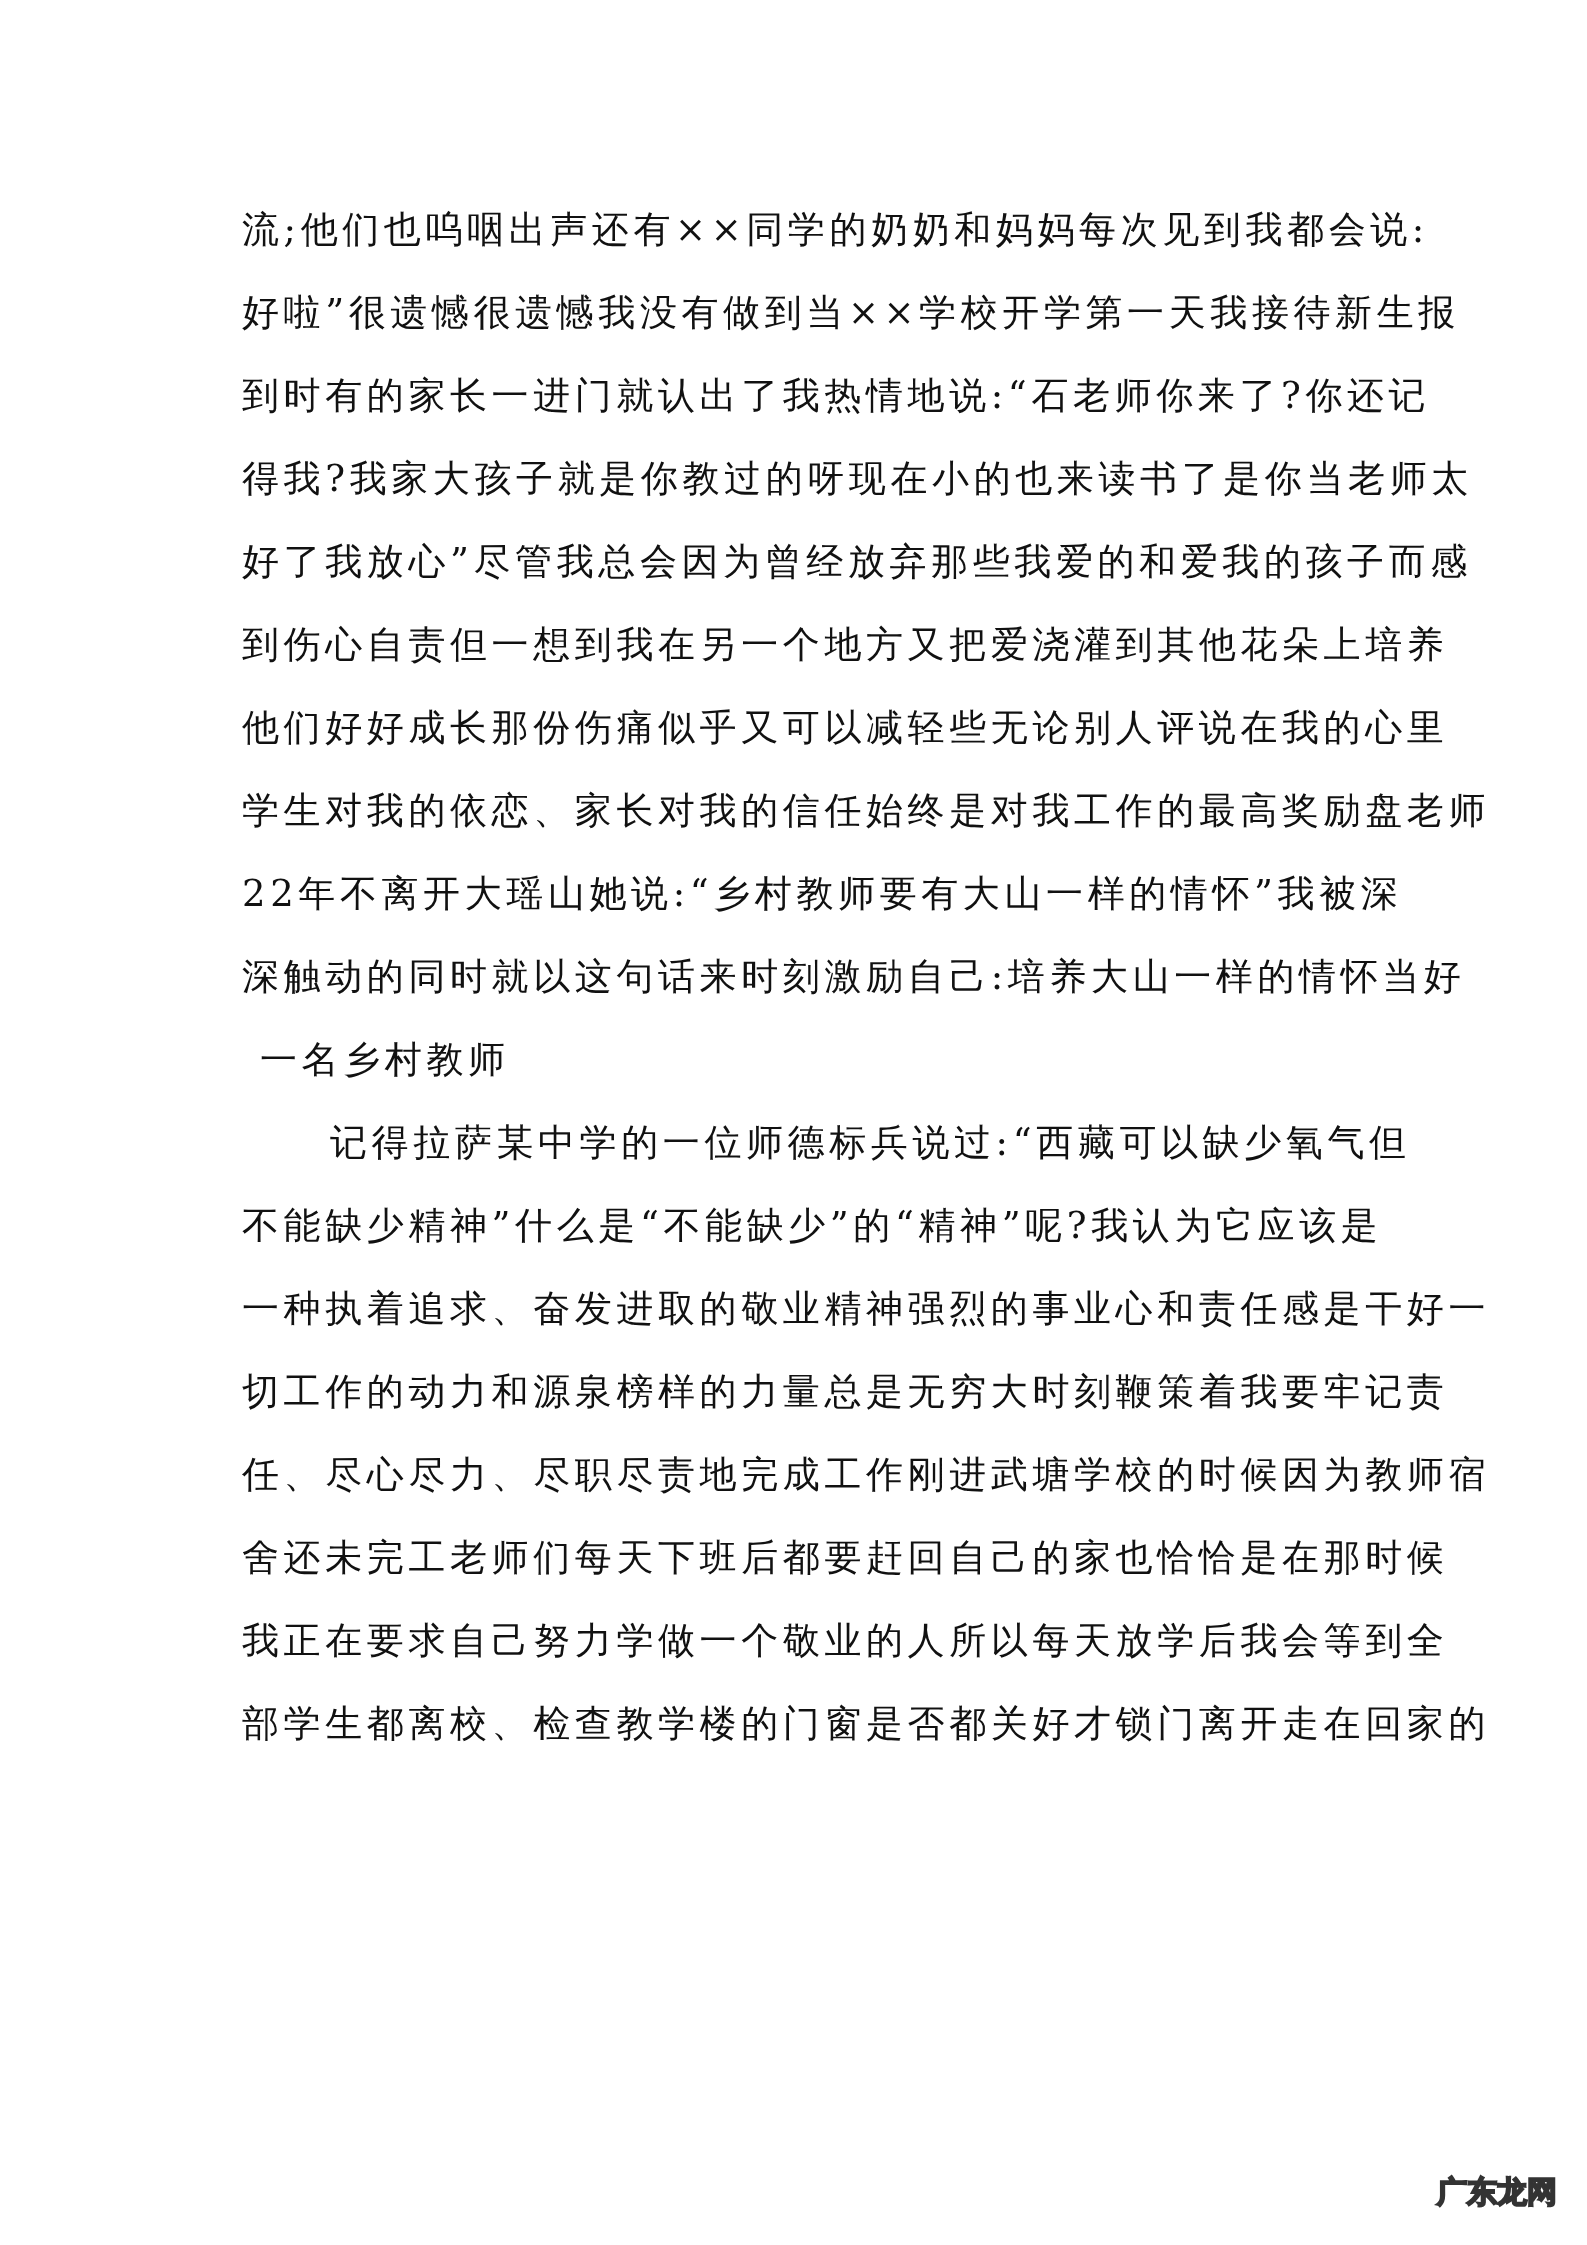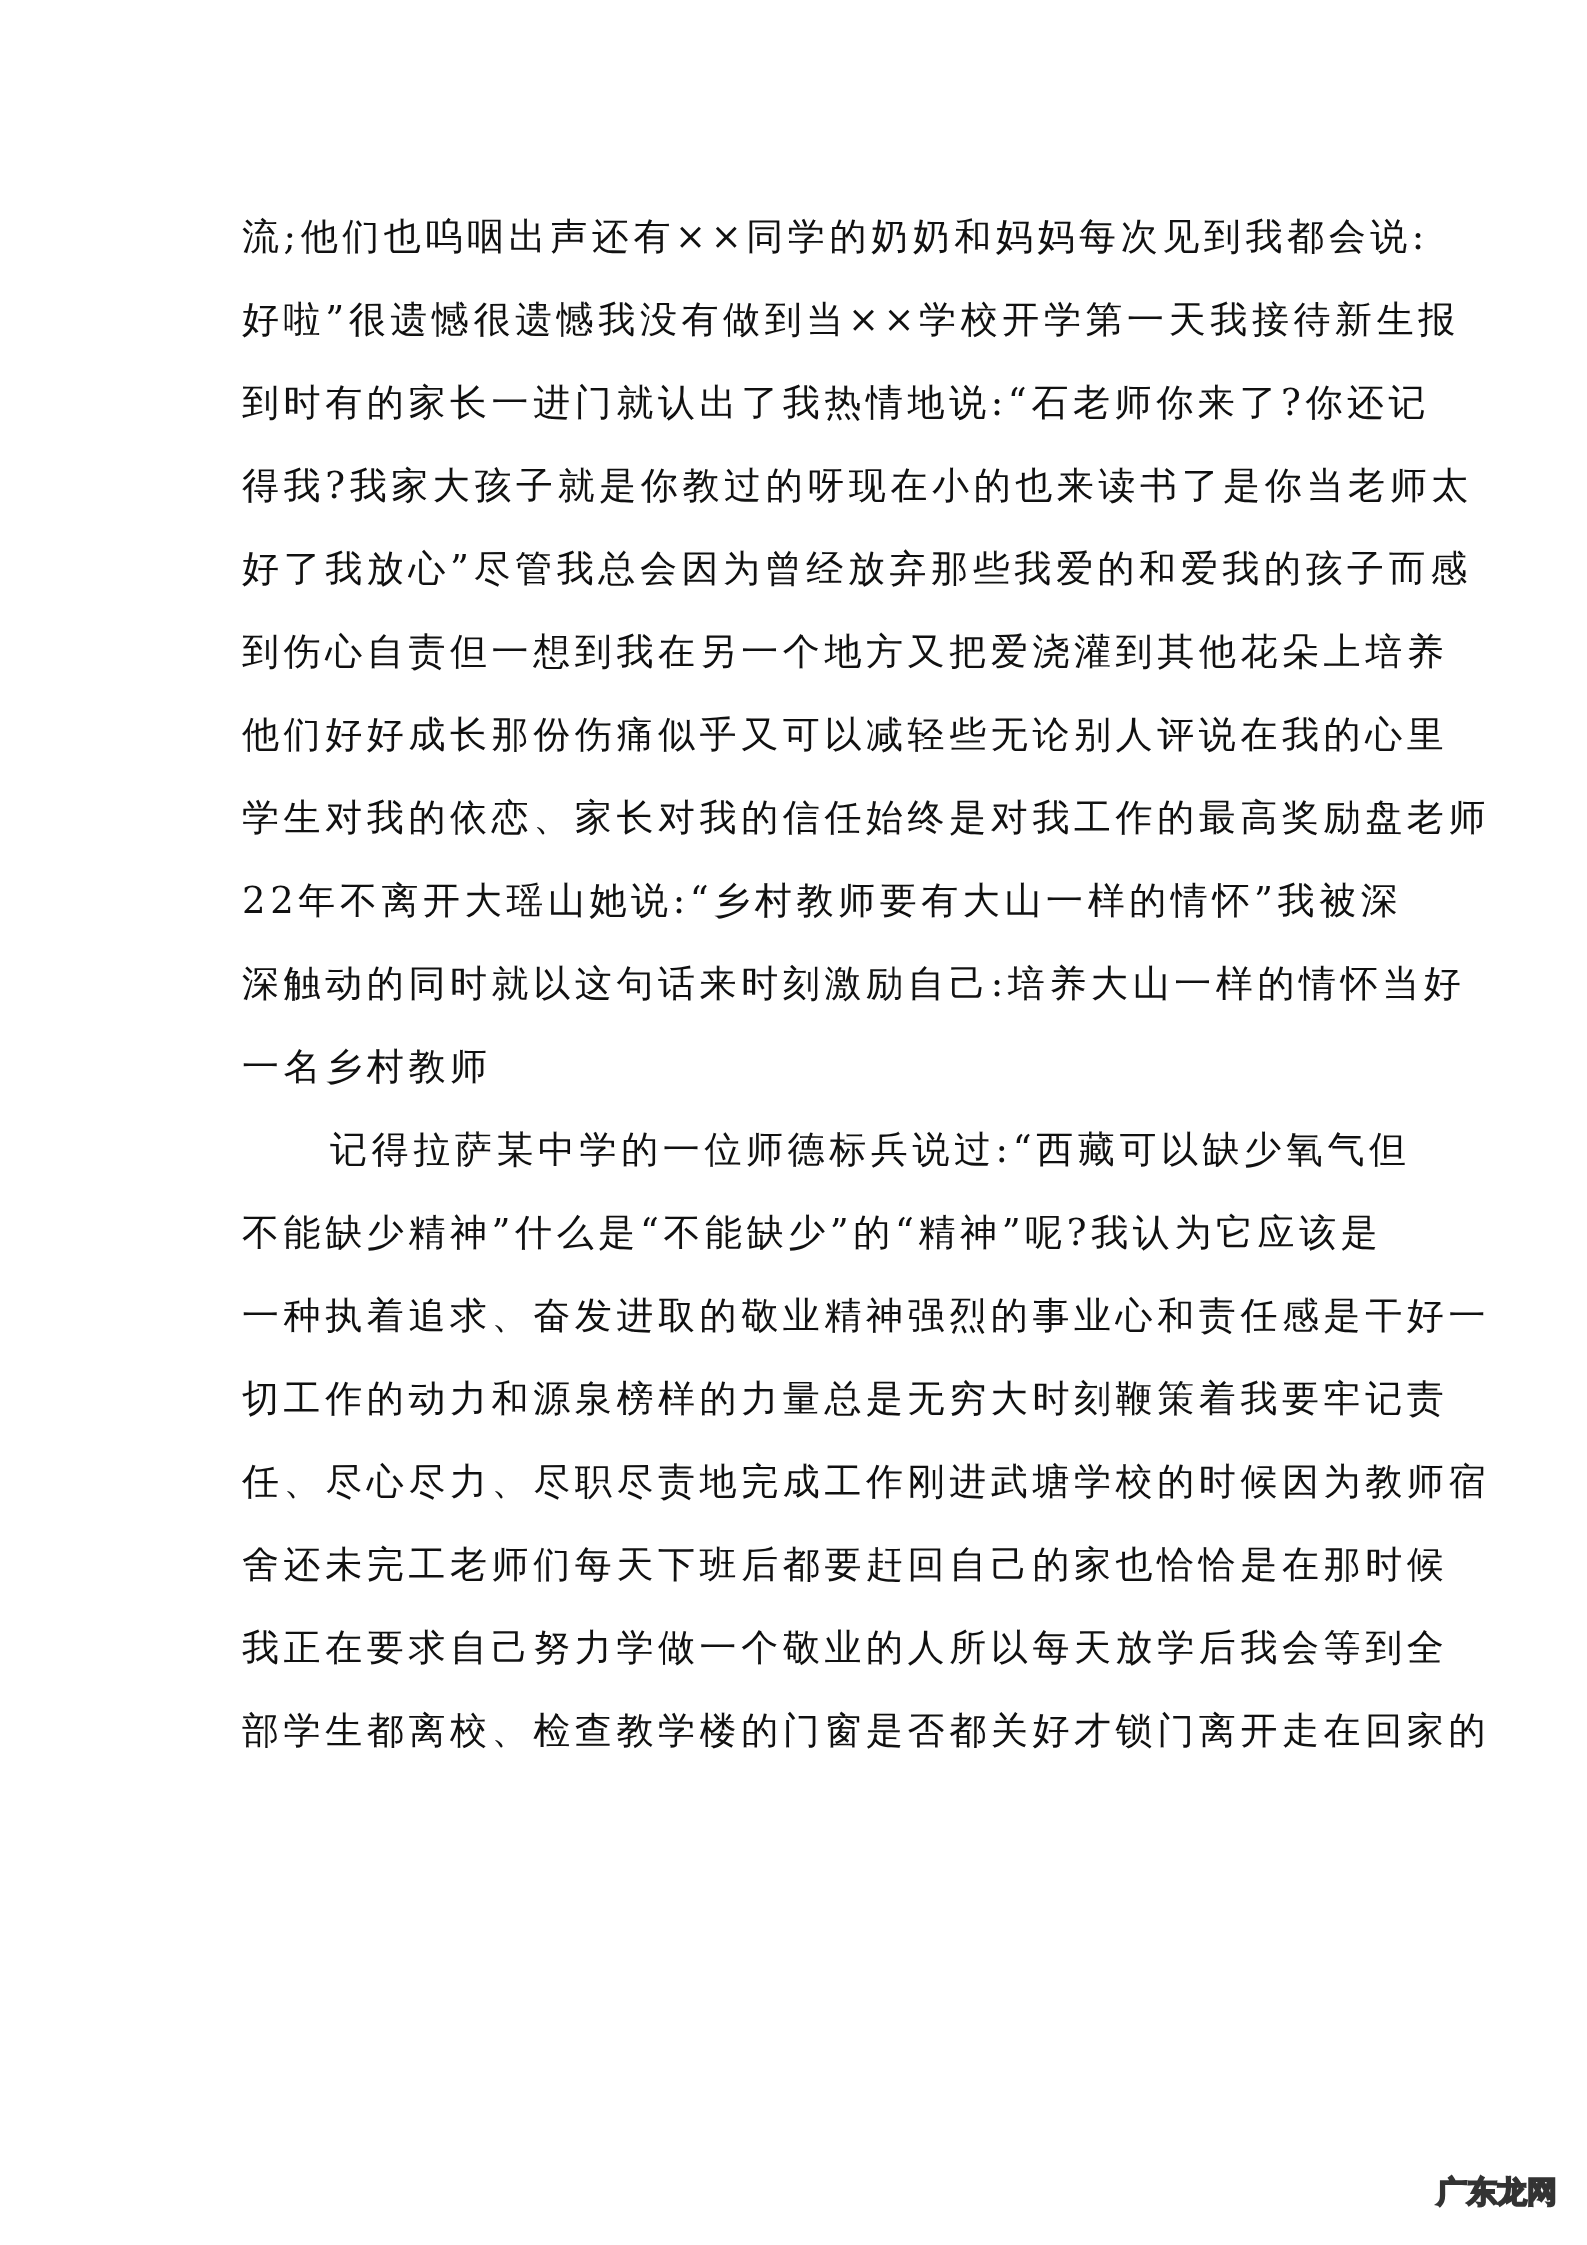--- a/index.html
+++ b/index.html
@@ -1,21 +1,21 @@
 <!DOCTYPE html>
 <html><head>
 <meta charset="utf-8">
 <style>
   html, body { margin:0; padding:0; background:#ffffff; }
   body { width:1587px; height:2245px; position:relative; overflow:hidden;
          font-family:"DejaVu Serif", "Liberation Serif", serif; color:#111; }
-  .page { position:absolute; left:242px; top:195px; width:1116px; }
+  .page { position:absolute; left:242px; top:188px; width:1116px; }
   .line { height:83px; line-height:83px; font-size:37px; white-space:nowrap;
           letter-spacing:4.6px; text-align:justify; text-align-last:justify; }
-  .line.last { text-align-last:left; }
+  .line.last { text-align-last:left;margin-left:18px; }
   .line.indent { padding-left:88px; }
   .watermark { position:absolute; right:30px; bottom:32px; font-size:30px; font-weight:bold;
                color:#fff; -webkit-text-stroke:2px #333; font-family:"DejaVu Sans", sans-serif;margin-left:45px; }
 </style>
 </head>
 <body>
 
 <div class="page" id="page">
     <div class="line">流;他们也呜咽出声还有××同学的奶奶和妈妈每次见到我都会说:</div>
     <div class="line">好啦”很遗憾很遗憾我没有做到当××学校开学第一天我接待新生报</div>

